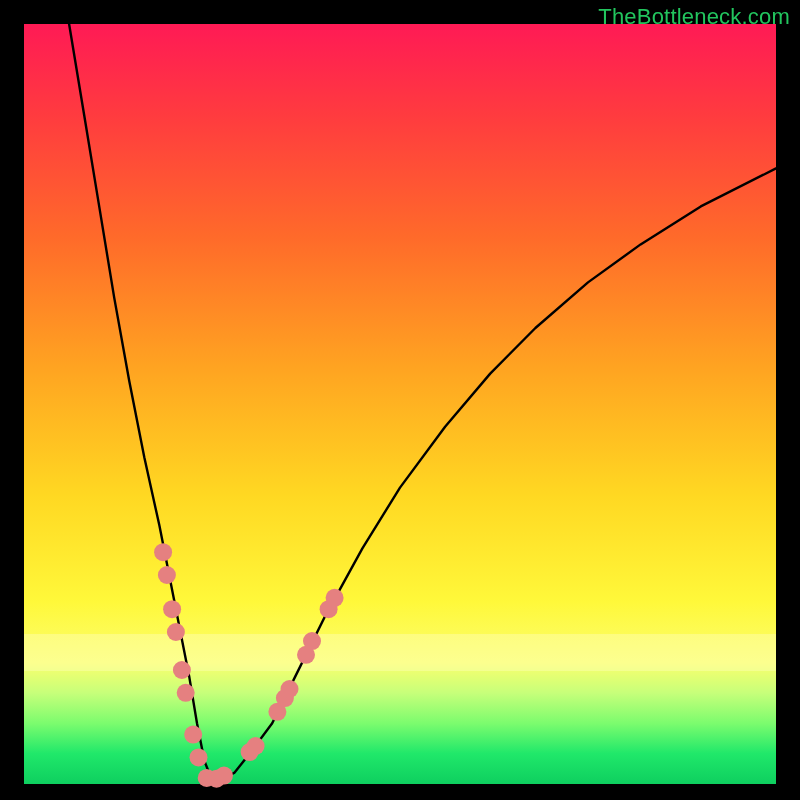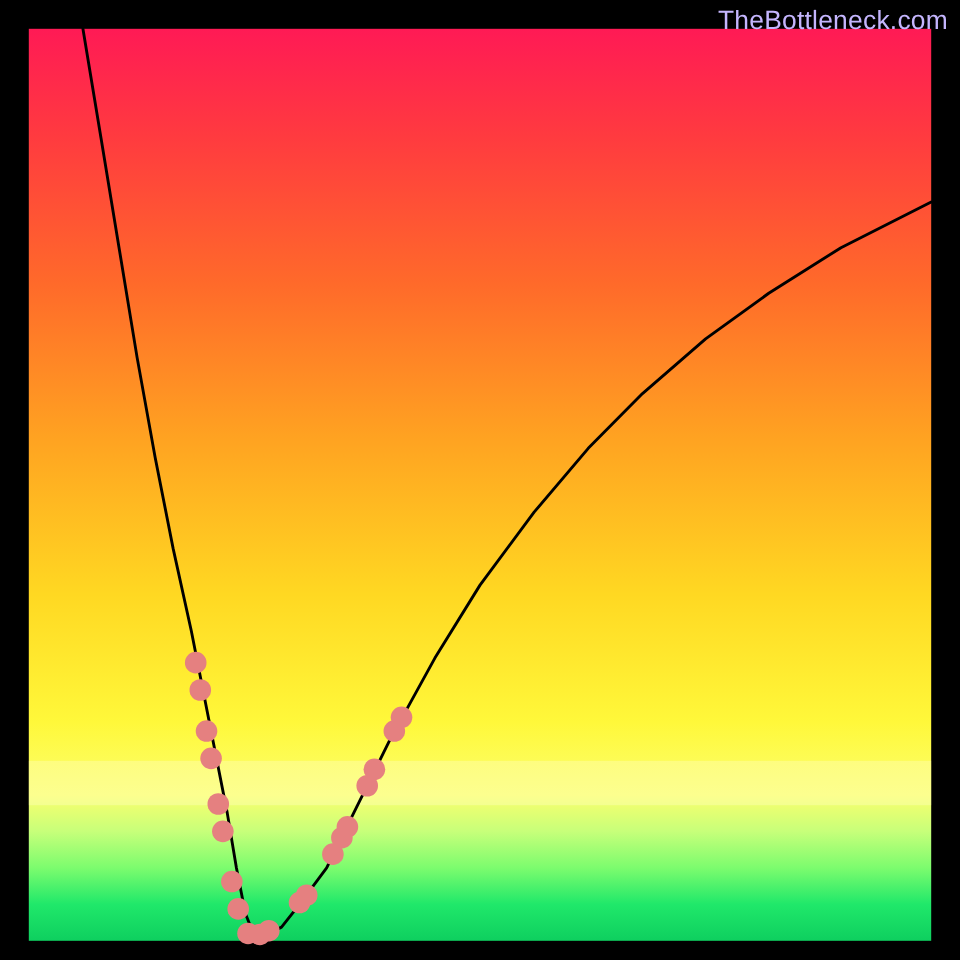--- a/index.html
+++ b/index.html
@@ -48,21 +48,21 @@
     top: 610px;
     height: 37px;
     background: rgba(255,255,200,0.37);
   }
   .watermark {
     position: absolute;
     top: 4px;
     right: 10px;
     font-family: Arial, Helvetica, sans-serif;
     font-size: 22px;
-    color: #c4b5fd;
+    color: #22c55e;
     letter-spacing: 0.2px;
     user-select: none;
   }
   svg.curve {
     position: absolute;
     left: 24px;
     top: 24px;
     width: 752px;
     height: 760px;
     overflow: visible;

